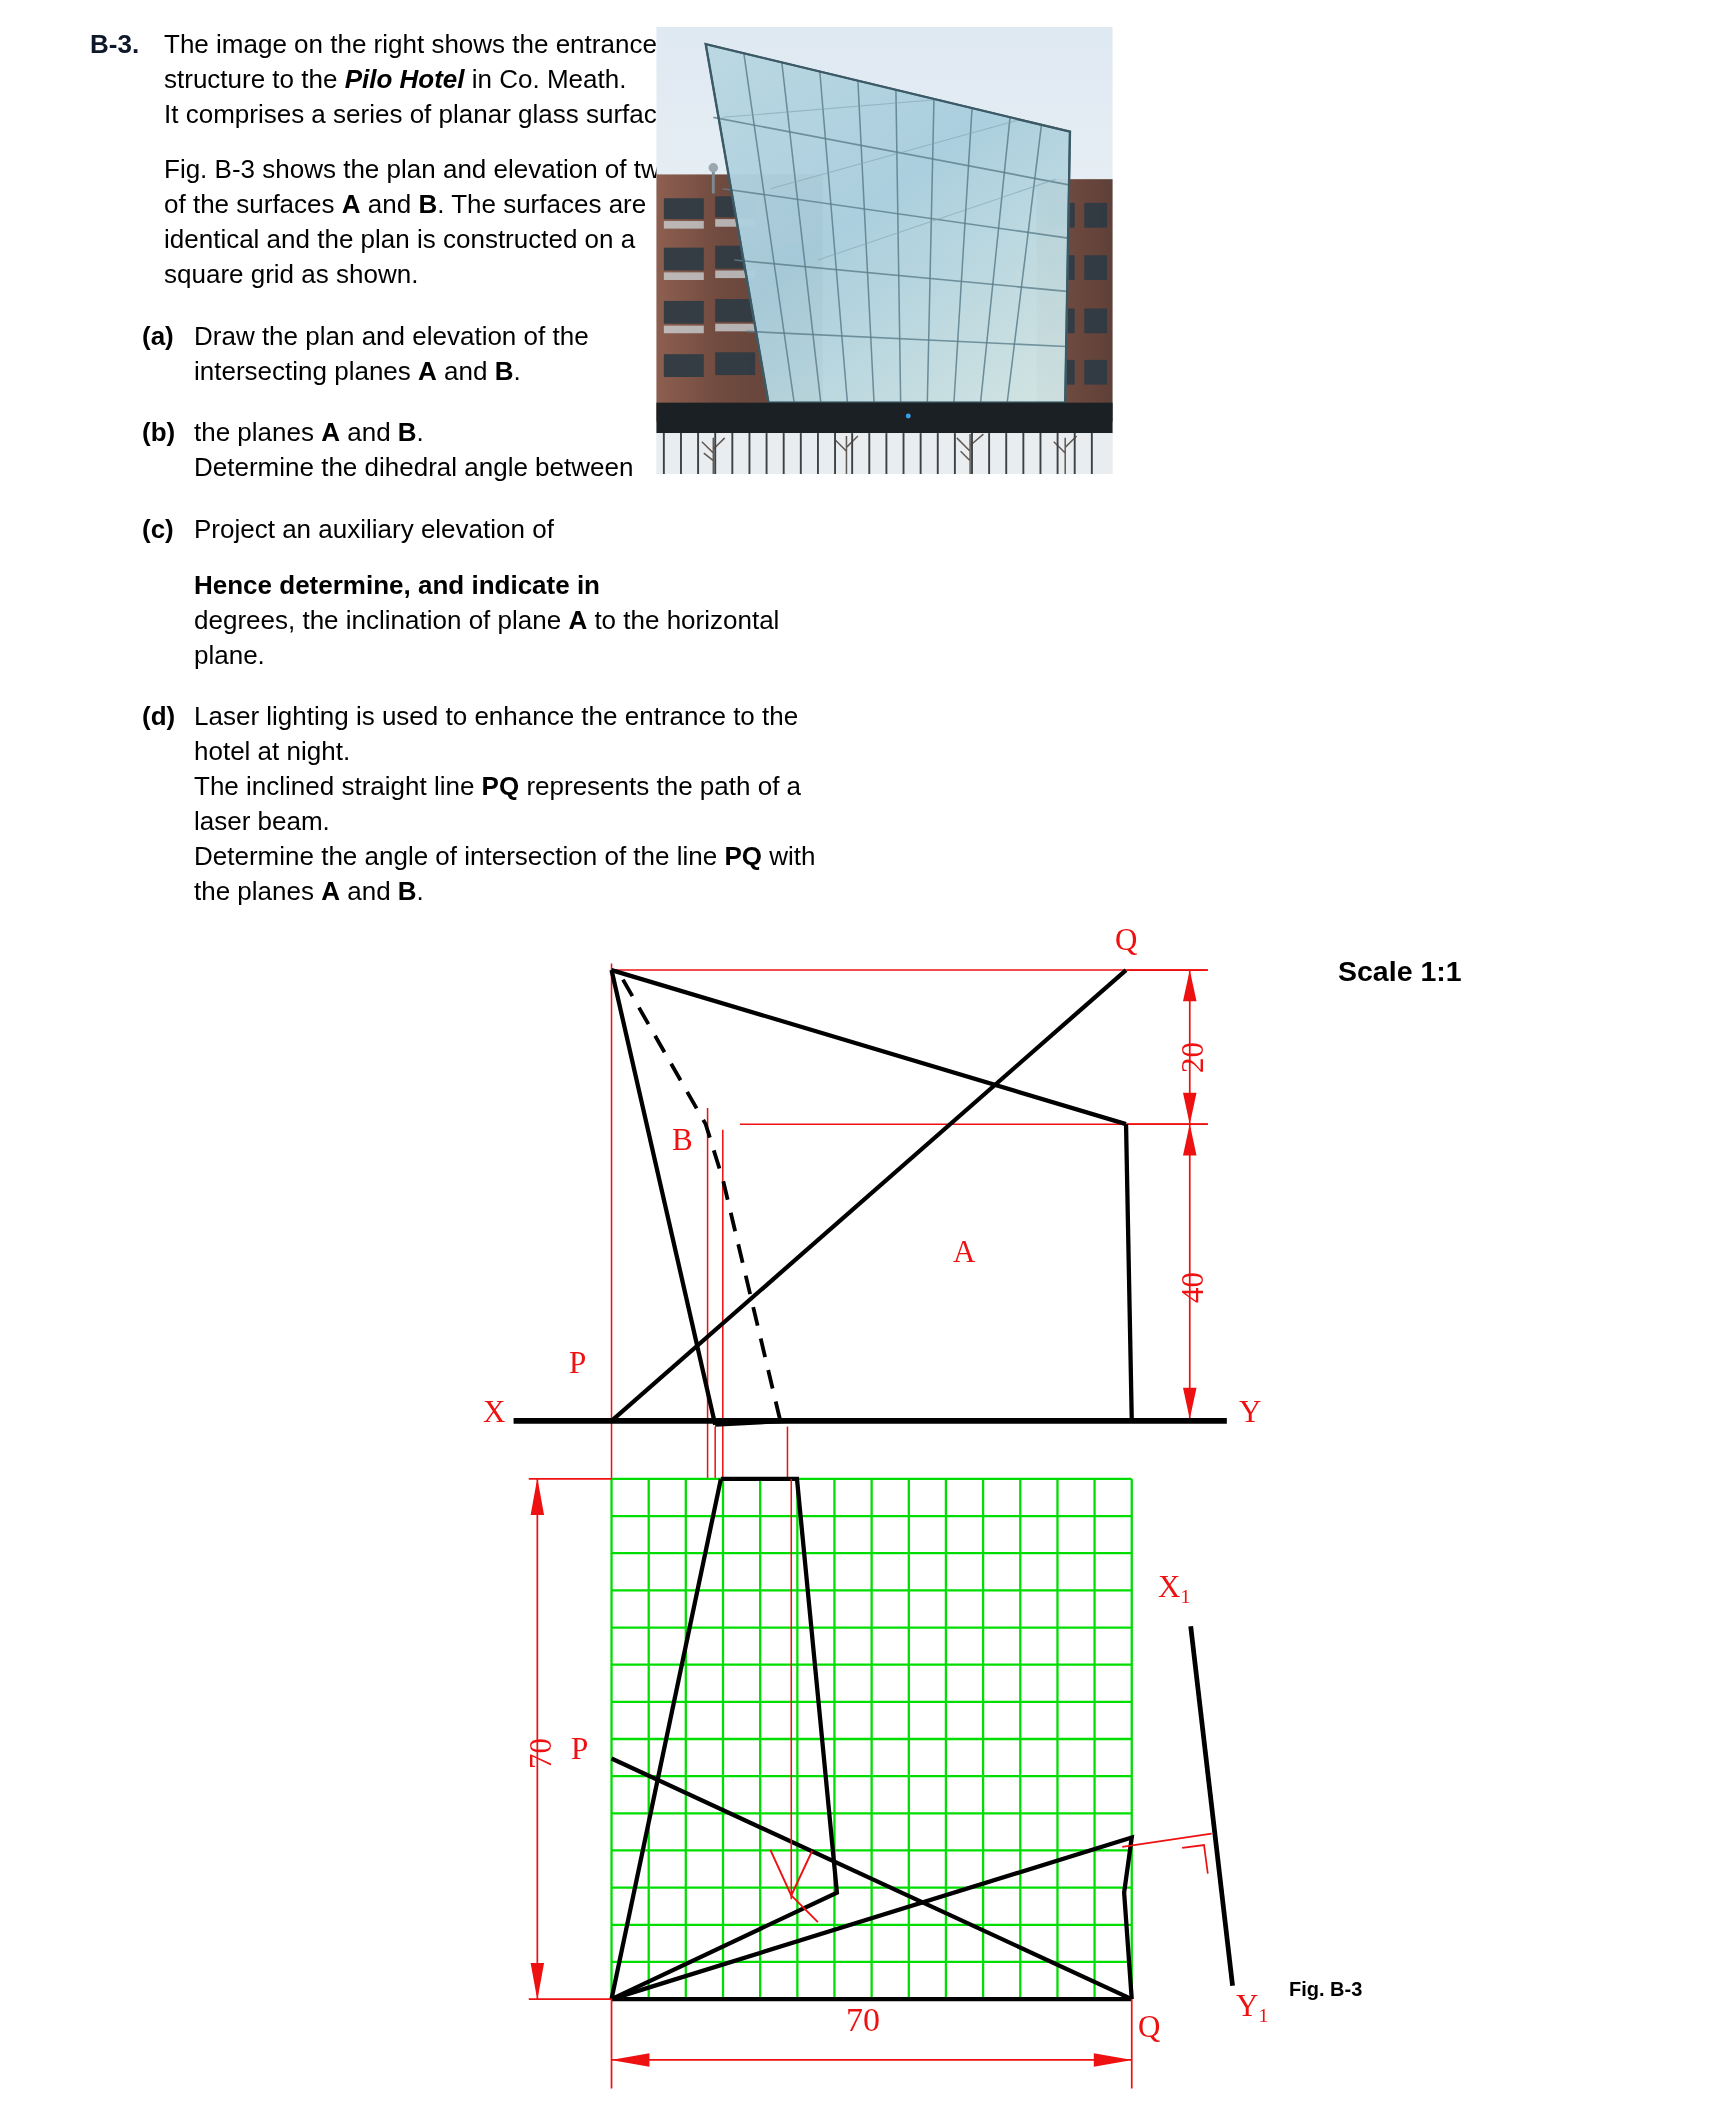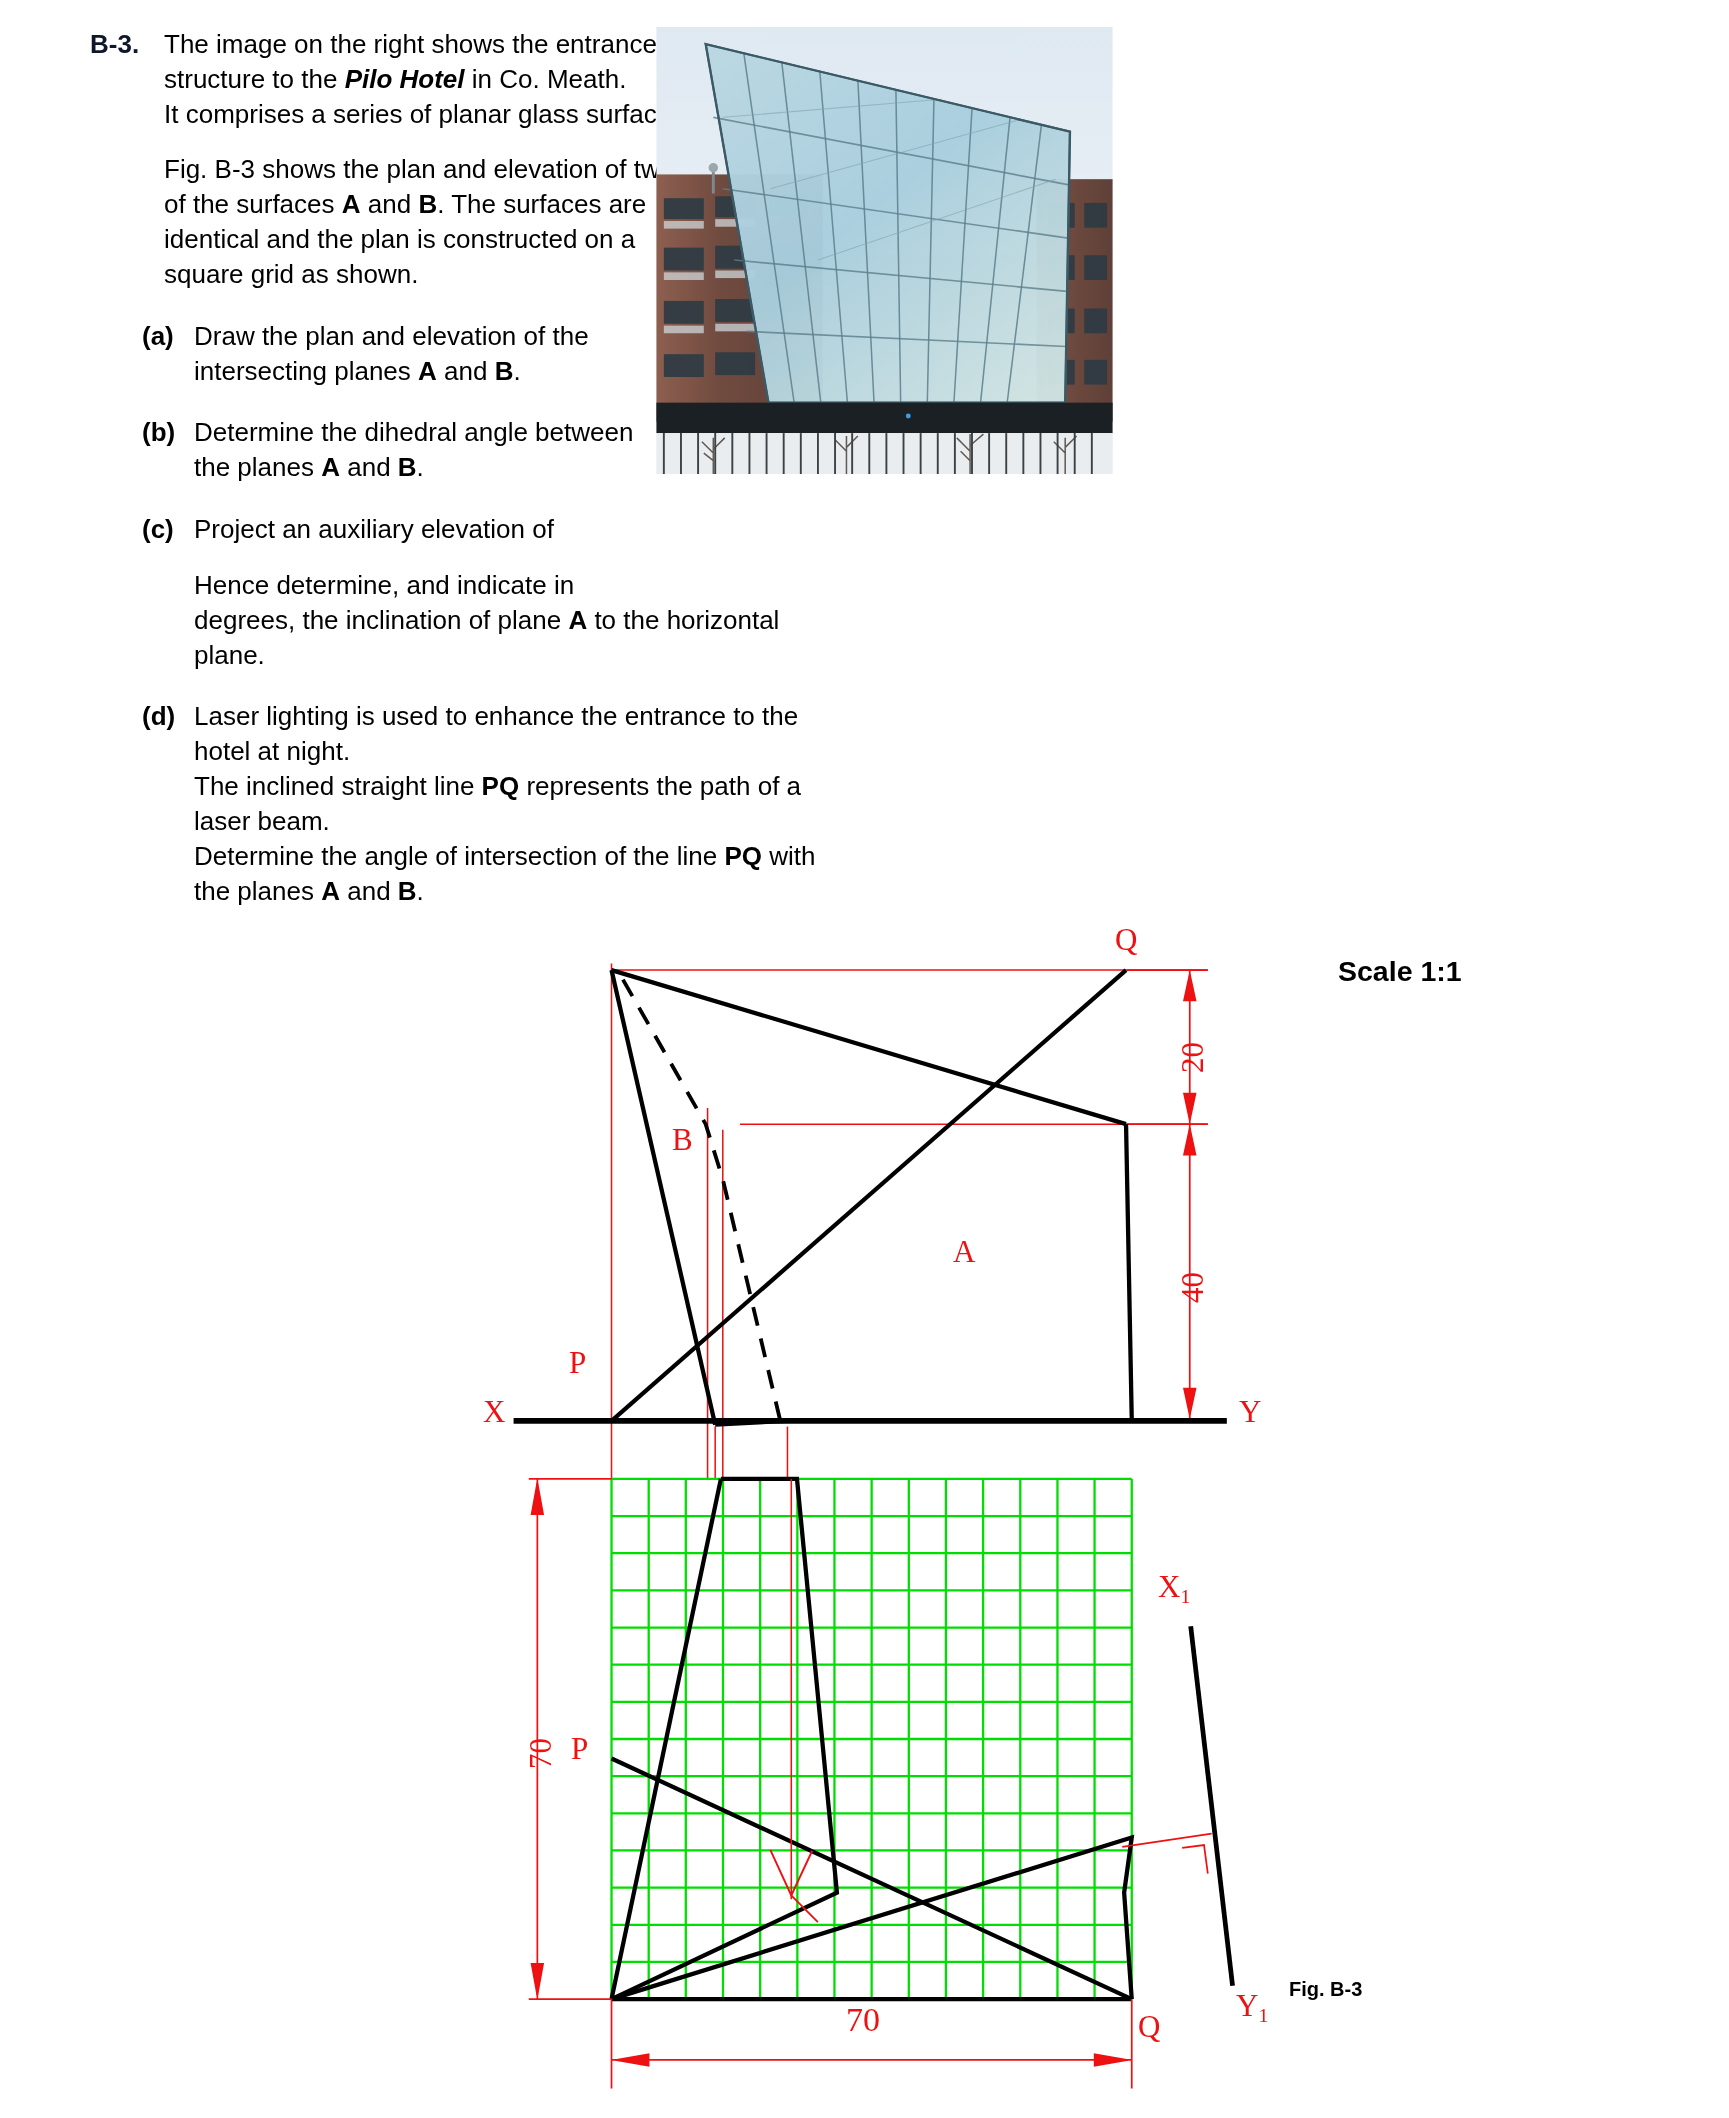--- a/index.html
+++ b/index.html
@@ -53,21 +53,21 @@
     font-weight: bold;
     font-size: 26px;
     width: 52px;
     flex: 0 0 52px;
     line-height: 1.34;
   }
   .sub-body {
     font-size: 26px;
     line-height: 1.34;
   }
-  .sub-body .indent-para { margin-top: 21px; }
+  .sub-body .indent-para { margin-top: 21px; font-weight: bold; }
   b.inline { font-weight: bold; }
   i.bi { font-weight: bold; font-style: italic; }
   .sub { font-size: 0.66em; vertical-align: -0.28em; font-weight:bold;}
 
   
   #photo {
     position: absolute;
     left: 656px;
     top: 27px;
     width: 457px;
@@ -133,22 +133,22 @@
     <div class="sub-label">(a)</div>
     <div class="sub-body">
       <div>Draw the plan and elevation of the</div>
       <div><span>intersecting planes </span><b class="inline">A</b><span> and </span><b class="inline">B</b><span>.</span></div>
     </div>
   </div>
 
   <div class="sub-row" style="margin-left:52px;">
     <div class="sub-label">(b)</div>
     <div class="sub-body">
+      <div><span>the planes </span><b class="inline">A</b><span> and </span><b class="inline">B</b><span>.</span></div>
       <div>Determine the dihedral angle between</div>
-      <div><span>the planes </span><b class="inline">A</b><span> and </span><b class="inline">B</b><span>.</span></div>
     </div>
   </div>
 
   <div class="sub-row" style="margin-left:52px;">
     <div class="sub-label">(c)</div>
     <div class="sub-body">
       <div>Project an auxiliary elevation of</div>
       <div class="indent-para">Hence determine, and indicate in</div>
       <div><span>degrees, the inclination of plane </span><b class="inline">A</b><span> to the horizontal plane.</span></div>
     </div>

